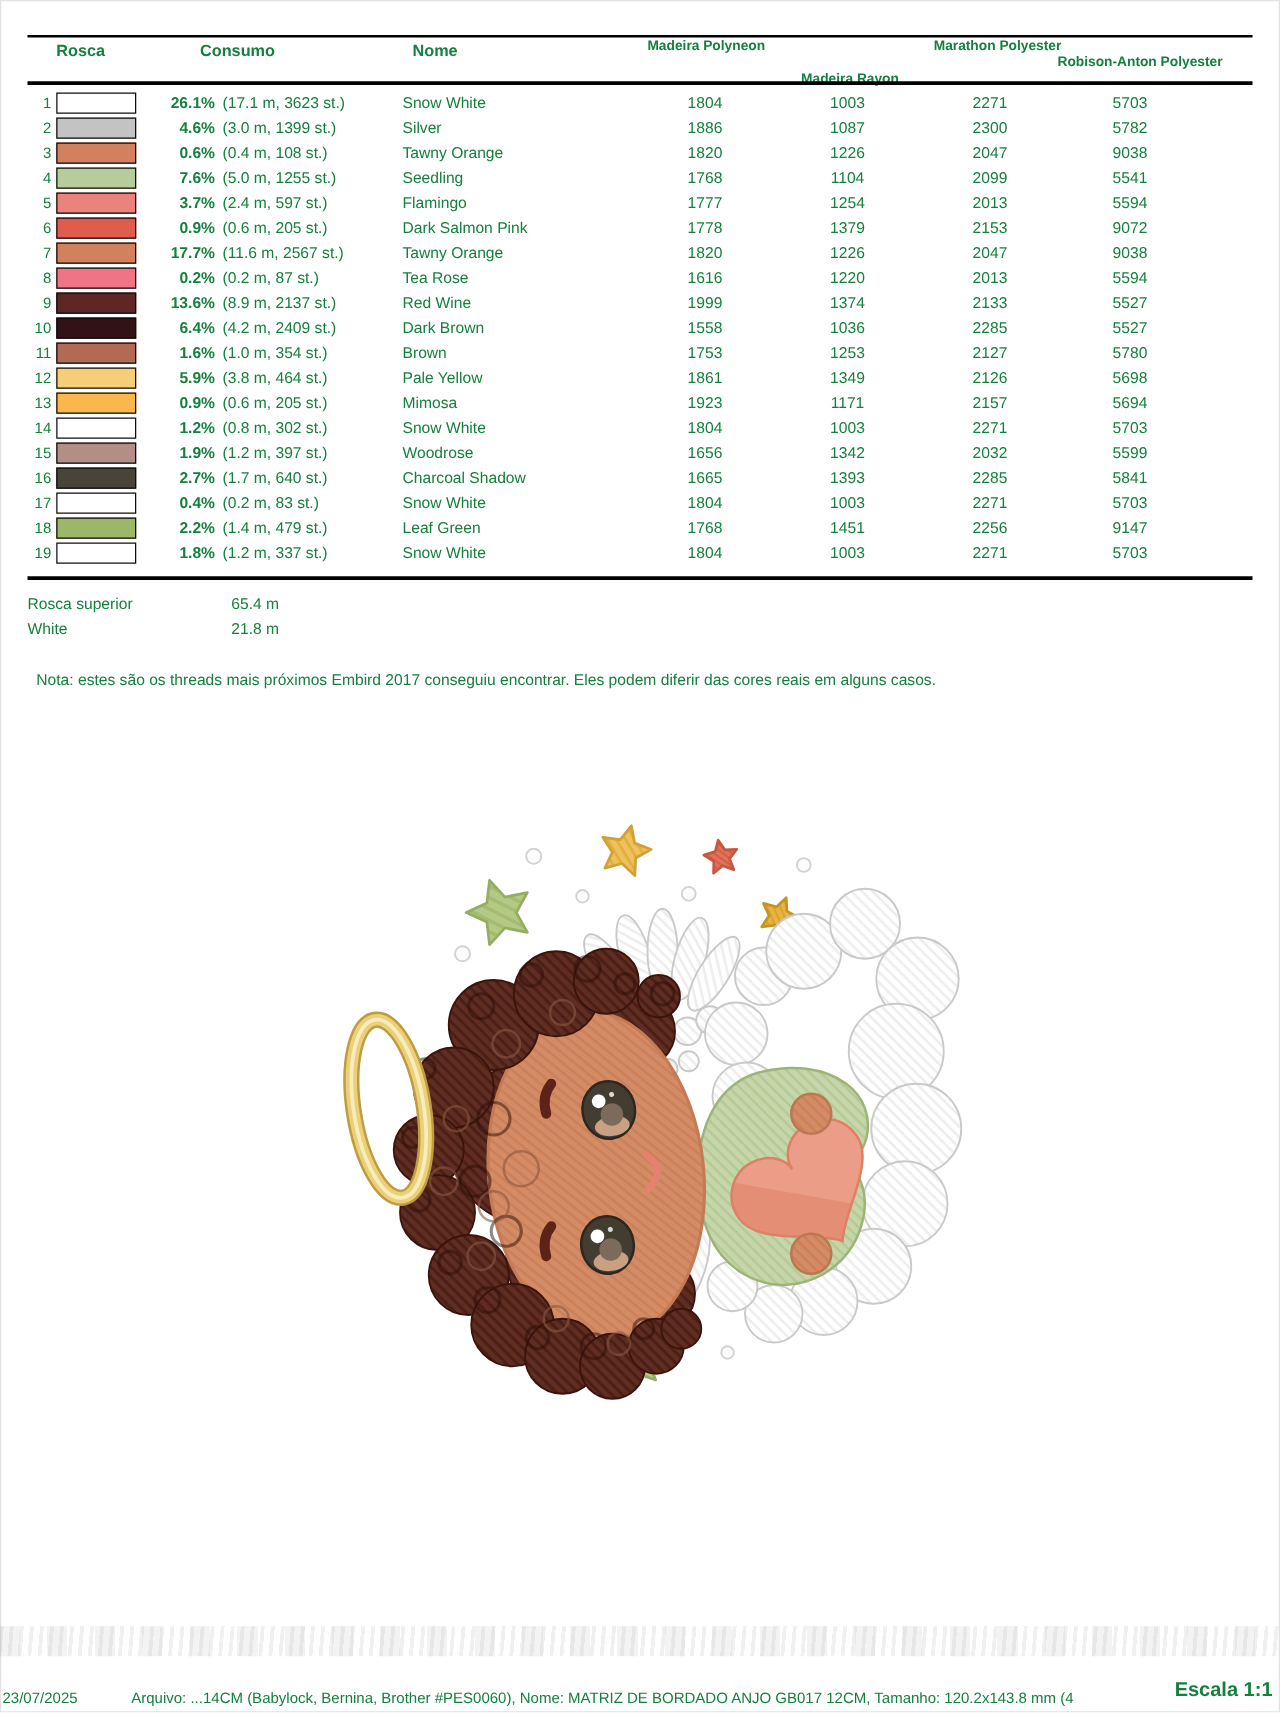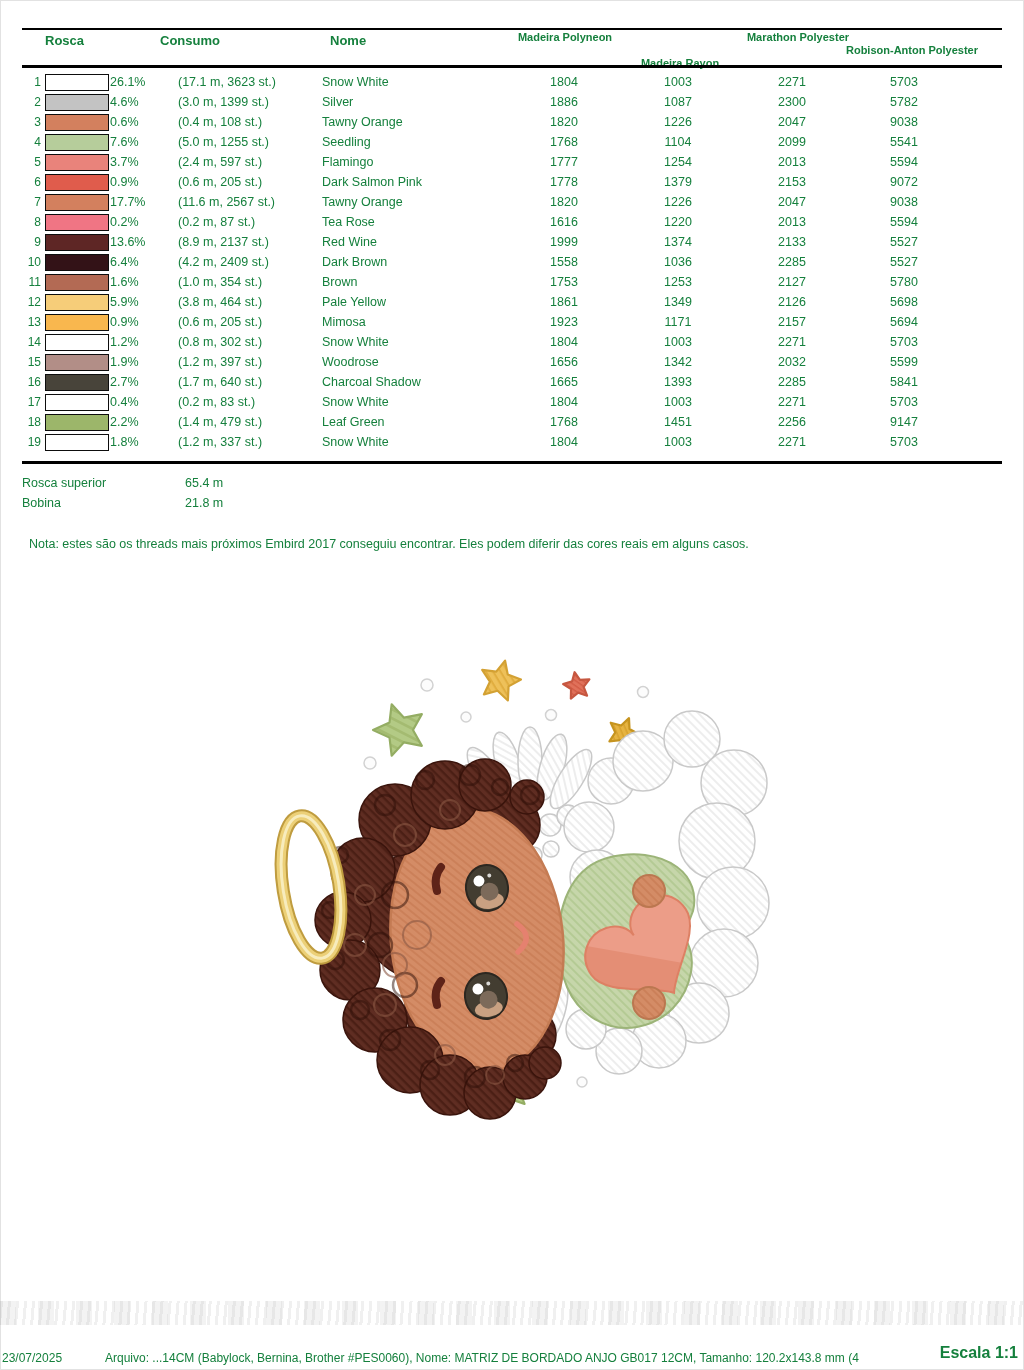--- a/index.html
+++ b/index.html
@@ -8,21 +8,21 @@
   
   .hline{position:absolute;left:22px;width:980px;background:#000;}
   .th-main{position:absolute;top:33px;font-size:13px;font-weight:bold;white-space:nowrap;}
   .th-sub{position:absolute;font-size:11px;font-weight:bold;white-space:nowrap;transform:translateX(-50%);}
   .rows{position:absolute;left:22px;top:72px;width:980px;}
   .trow{display:grid;grid-template-columns:20px 68px 62px 150px 172px 140px 88px 140px 84px;
         height:20px;align-items:center;font-size:12.5px;}
   .trow .num{text-align:right;padding-right:1px;font-size:12px;}
   .trow .swc{padding-left:3px;}
   .swatch{display:block;width:62px;height:15px;border:1px solid #0d0d0d;}
-  .trow .pct{text-align:left;}
+  .trow .pct{text-align:right;font-weight:bold;}
   .trow .det{padding-left:6px;white-space:nowrap;}
   .trow .nome{padding-left:0;white-space:nowrap;}
   .trow .cnum{text-align:center;}
   .sumlbl{position:absolute;left:22px;font-size:12.5px;}
   .sumval{position:absolute;left:185px;font-size:12.5px;}
   .note{position:absolute;left:2px;top:537px;font-size:12.5px;white-space:nowrap;margin-left:27px;}
   
   .design{position:absolute;left:245px;top:615px;width:530px;height:660px;}
   
   .ghost-band{position:absolute;left:0;top:1301px;width:1024px;height:24px;opacity:.55;
@@ -296,21 +296,21 @@
       <div class="cnum">1003</div>
       <div class="cnum">2271</div>
       <div class="cnum">5703</div>
     </div>
     </div>
 
   <div class="hline" style="top:461px;height:3px;"></div>
 
   <div class="sumlbl" style="top:476px;">Rosca superior</div>
   <div class="sumval" style="top:476px;">65.4 m</div>
-  <div class="sumlbl" style="top:496px;">Bobina</div>
+  <div class="sumlbl" style="top:496px;">White</div>
   <div class="sumval" style="top:496px;">21.8 m</div>
 
   <div class="note">Nota: estes são os threads mais próximos Embird 2017 conseguiu encontrar. Eles podem diferir das cores reais em alguns casos.</div>
 
   <svg class="design" viewBox="0 0 530 660">
     <defs>
       <pattern id="pSkin" width="6" height="6" patternUnits="userSpaceOnUse" patternTransform="rotate(45)">
         <rect width="6" height="6" fill="#d48c66"></rect>
           <rect width="6" height="2" fill="#c2744b" opacity=".5"></rect>
       </pattern>

